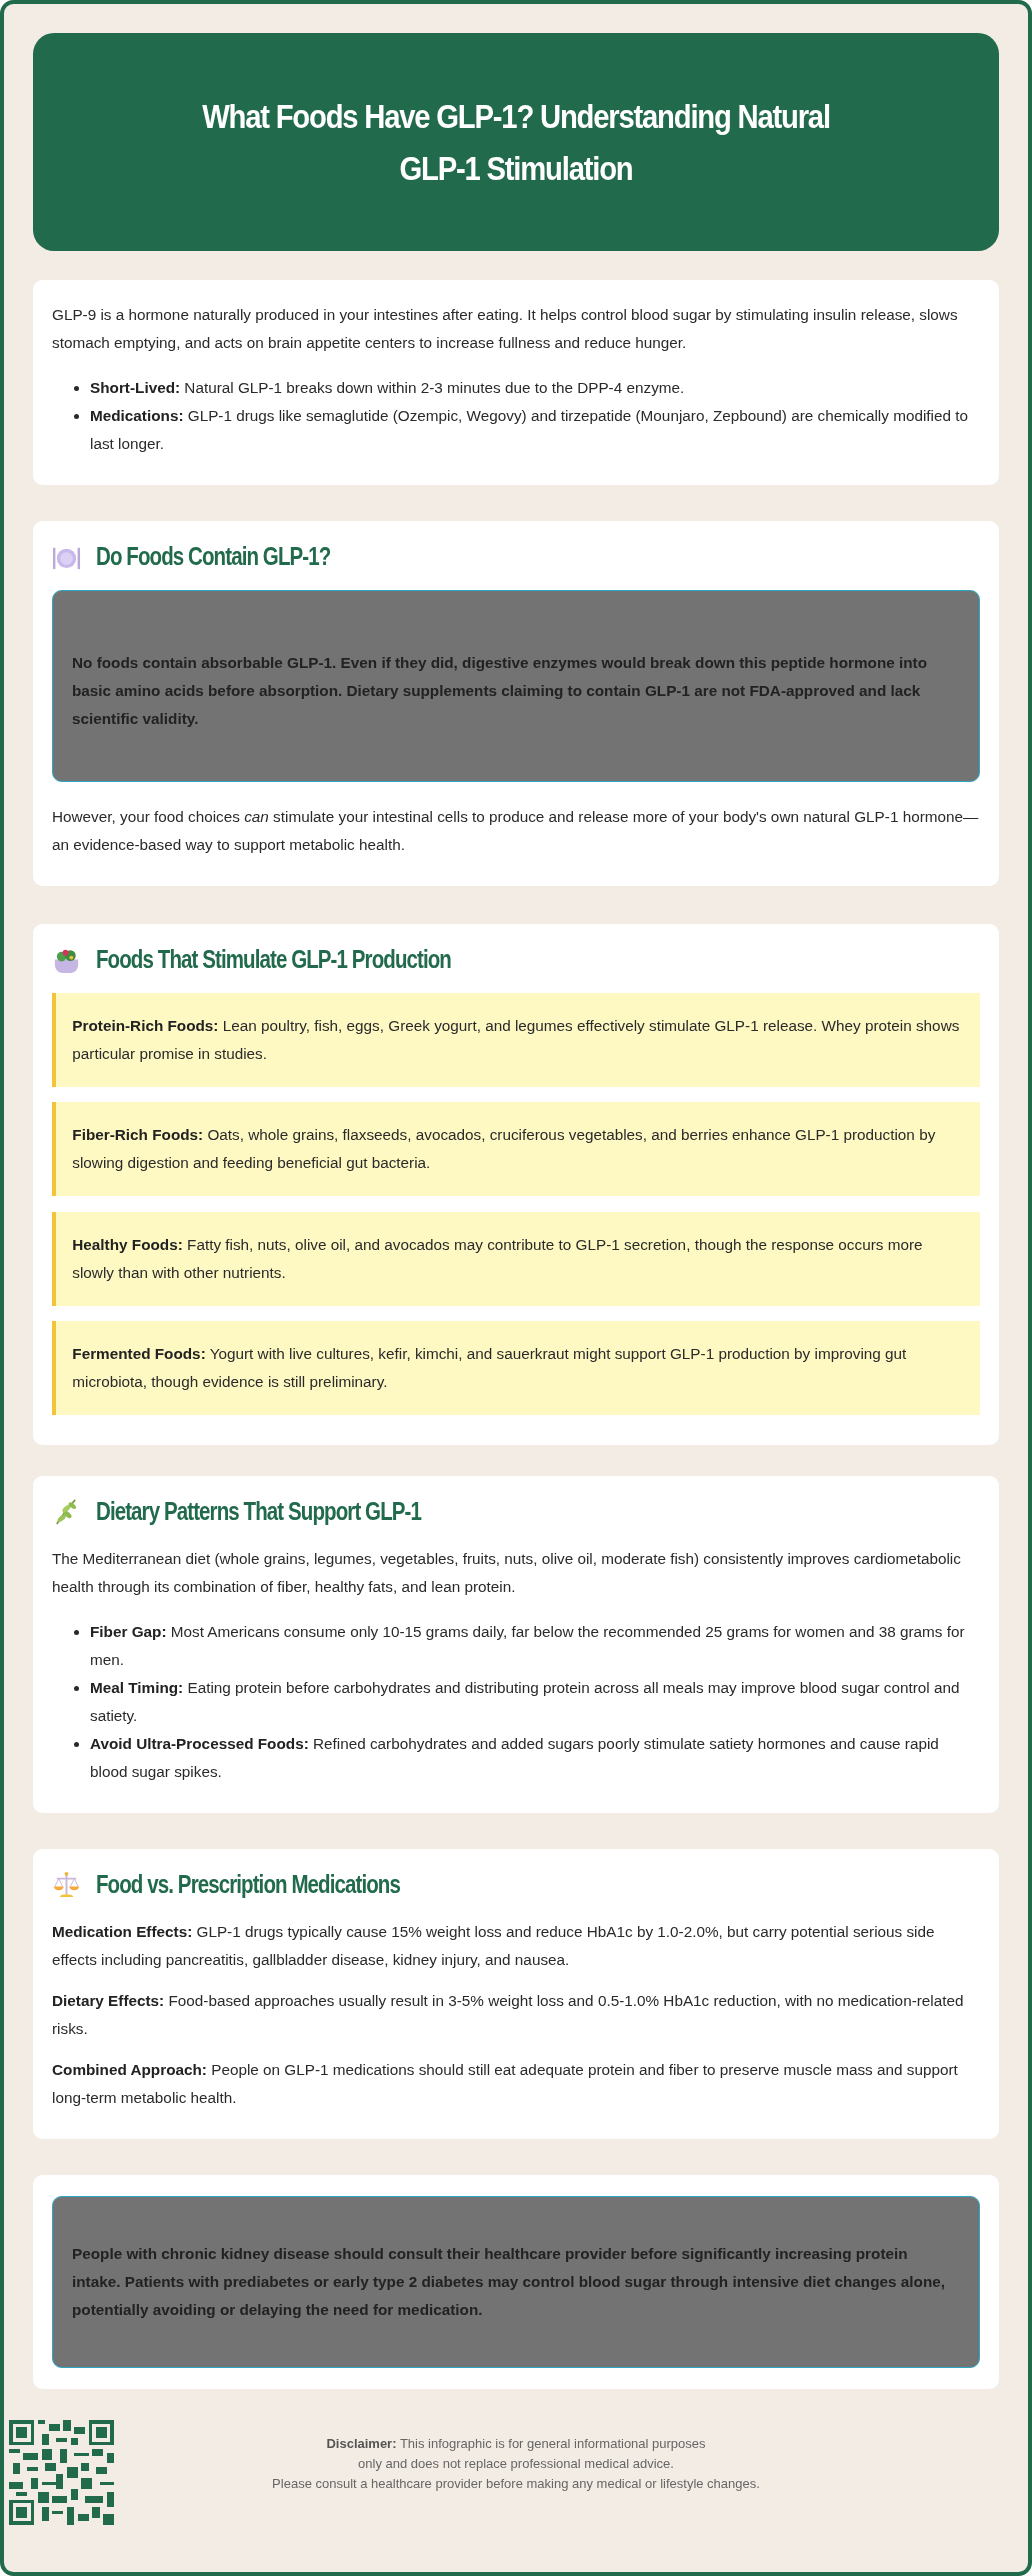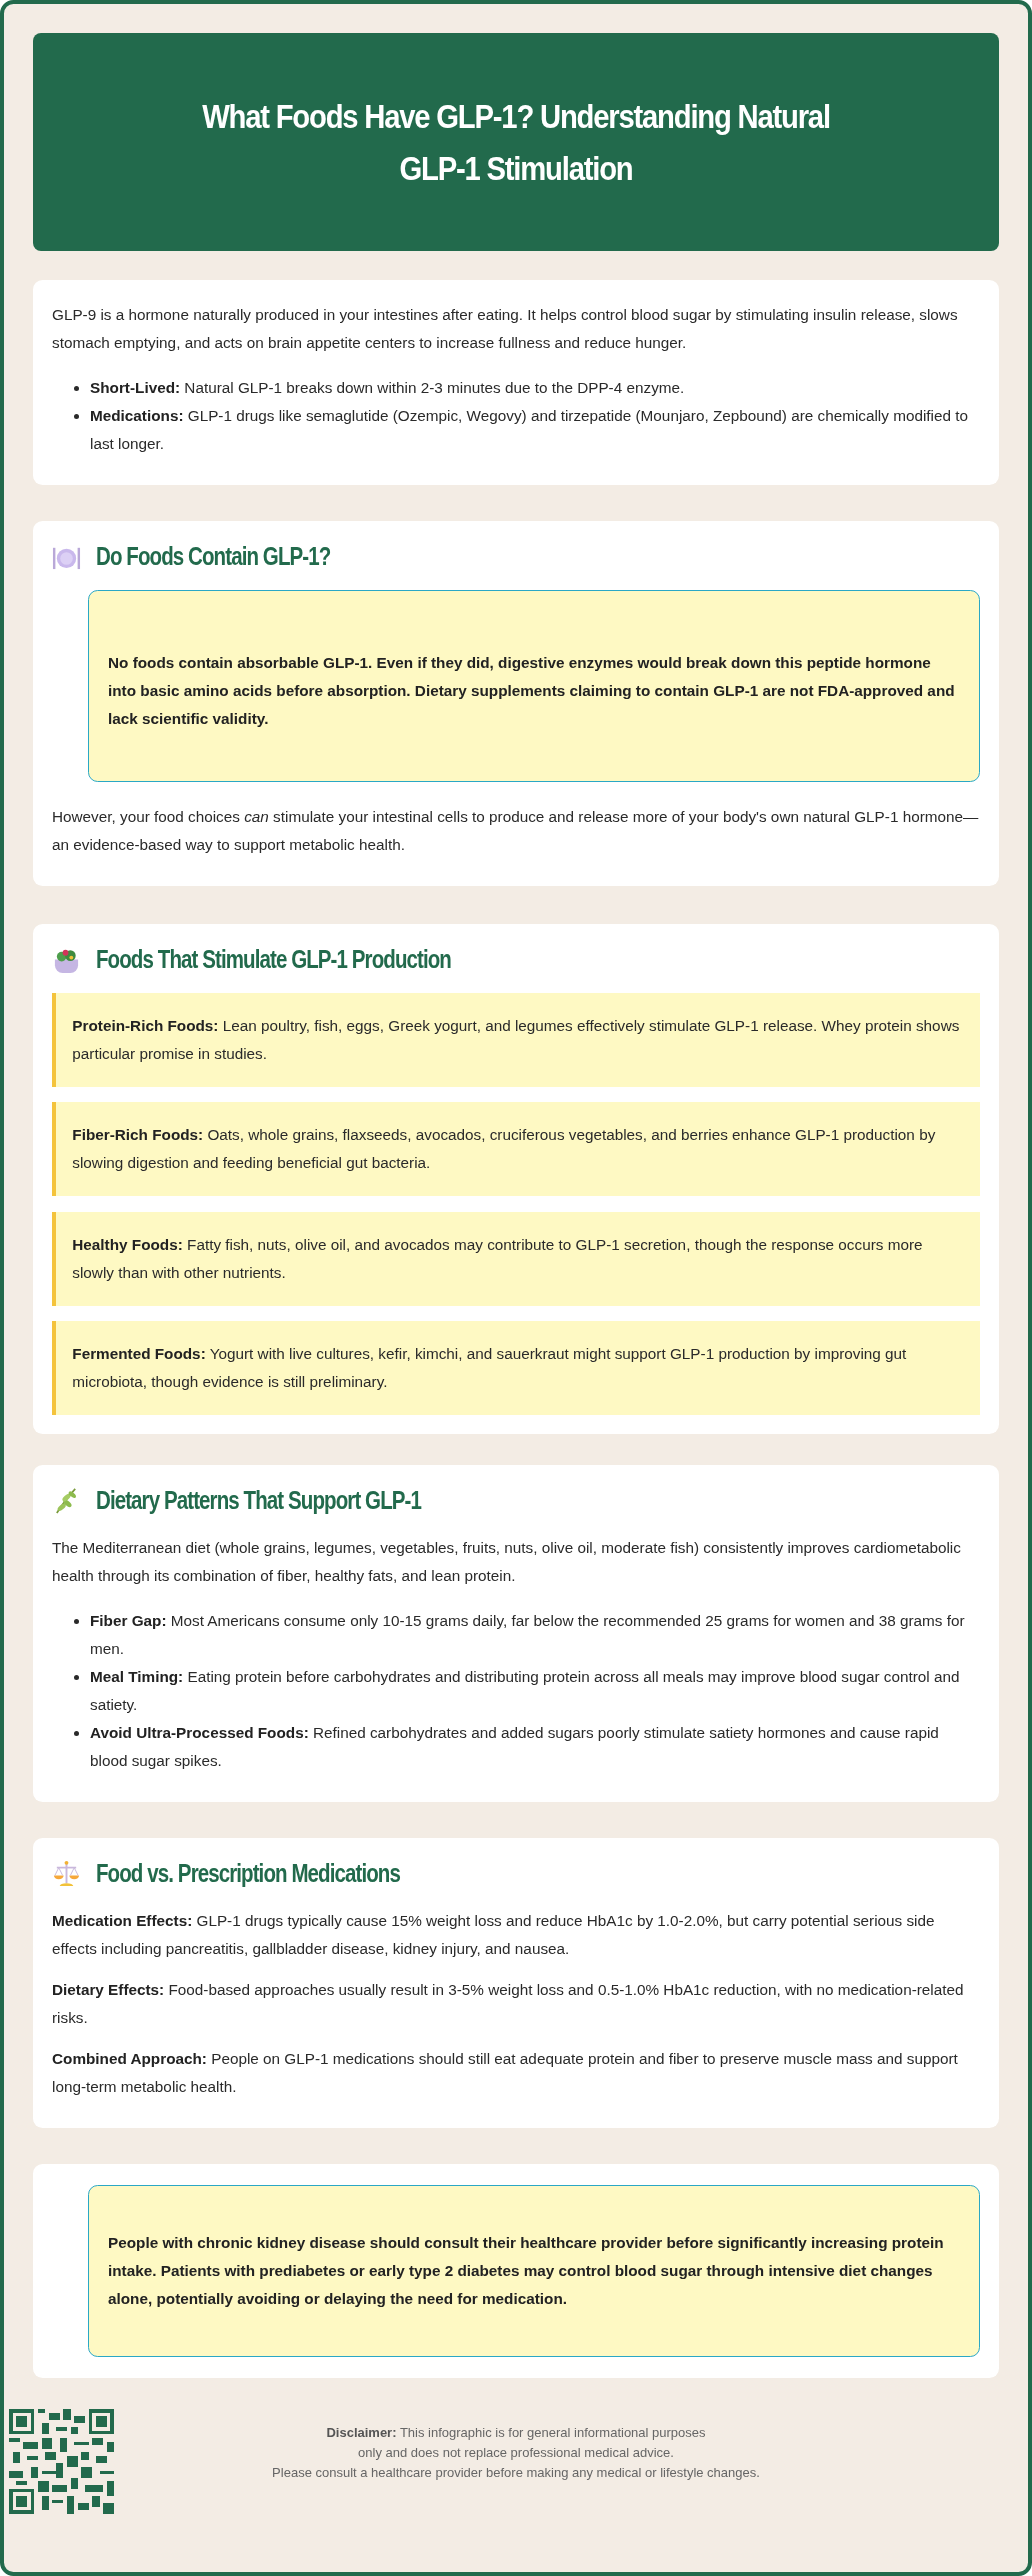--- a/index.html
+++ b/index.html
@@ -7,21 +7,21 @@
   body { font-family: "Liberation Sans", sans-serif; color: #2a2a2a; }
   .frame {
     width: 1032px; min-height: 2576px;
     background: #f3ece4;
     border: 4.8px solid #226a4c;
     border-radius: 13.4px;
     padding: 29px 29px 0 29px;
     position: relative;
   }
   .hero {
-    background: #226a4c; border-radius: 8px;
+    background: #226a4c; border-radius: 21px;
     height: 218px; display: flex; align-items: center; justify-content: center;
     padding: 0 86px; text-align: center;
   }
   .hero h1 {
     color: #ffffff; font-family: "Liberation Sans", sans-serif;
     font-size: 34px; font-weight: 700; line-height: 52px; letter-spacing: -1.4px;
     transform: scaleX(0.86);
   }
   .card {
     background: #ffffff; border-radius: 9.6px;
@@ -32,22 +32,22 @@
   .card-head h2 {
     color: #226a4c; font-size: 25px; font-weight: 700; letter-spacing: -1.1px;
     transform: scaleX(0.82); transform-origin: left center; white-space: nowrap;
   }
   p.body { font-size: 15.3px; line-height: 28px; color: #2a2a2a; }
   p.body + p.body { margin-top: 13px; }
   ul.bullets { margin-top: 17px; padding-left: 38px; }
   ul.bullets li { font-size: 15.3px; line-height: 28px; margin-bottom: 0; }
   b { font-weight: 700; color: #222; }
   .info-box {
-    background: #fef9c3; border: 1.9px solid #2aa8c6; border-radius: 9.6px;
-    padding: 58px 19px 48px 19px; margin-bottom: 21px; margin-left: 36px;
+    background: #737373; border: 1.9px solid #2aa8c6; border-radius: 9.6px;
+    padding: 58px 19px 48px 19px; margin-bottom: 21px;
   }
   .info-box p { font-size: 15.3px; line-height: 28px; font-weight: 700; color: #222; }
   .food-item {
     background: #fef9c3; border-left: 4.8px solid #f4c33c;
     padding: 19px 19px 19px 16.3px; margin-bottom: 15.3px;
   }
   .food-item:last-child { margin-bottom: 0; }
   .food-item p { font-size: 15.3px; line-height: 28px; }
   .footer {
     position: relative; height: 125px; margin-top: 31px;
@@ -85,21 +85,21 @@
         </svg>
       </span>
       <h2>Do Foods Contain GLP-1?</h2>
     </div>
     <div class="info-box">
       <p>No foods contain absorbable GLP-1. Even if they did, digestive enzymes would break down this peptide hormone into basic amino acids before absorption. Dietary supplements claiming to contain GLP-1 are not FDA-approved and lack scientific validity.</p>
     </div>
     <p class="body"><span>However, your food choices </span><em>can</em><span> stimulate your intestinal cells to produce and release more of your body's own natural GLP-1 hormone—an evidence-based way to support metabolic health.</span></p>
   </section>
 
-  <section class="card" style="margin-top:38px; padding-bottom:19px;">
+  <section class="card" style="margin-top:38px; padding-bottom:30px;">
     <div class="card-head">
       <span class="icon">
         <svg width="29" height="29" viewBox="0 0 30 30">
           <path d="M3 15 h24 v6 a8 8 0 0 1 -8 8 h-8 a8 8 0 0 1 -8 -8z" fill="#c5b6e3"></path>
           <circle cx="10" cy="12" r="5" fill="#4e9e4c"></circle>
           <circle cx="19" cy="11" r="5.5" fill="#3f8b3f"></circle>
           <circle cx="14" cy="8" r="3" fill="#d3345a"></circle>
           <circle cx="20" cy="13" r="2" fill="#f2c23a"></circle>
         </svg>
       </span>

